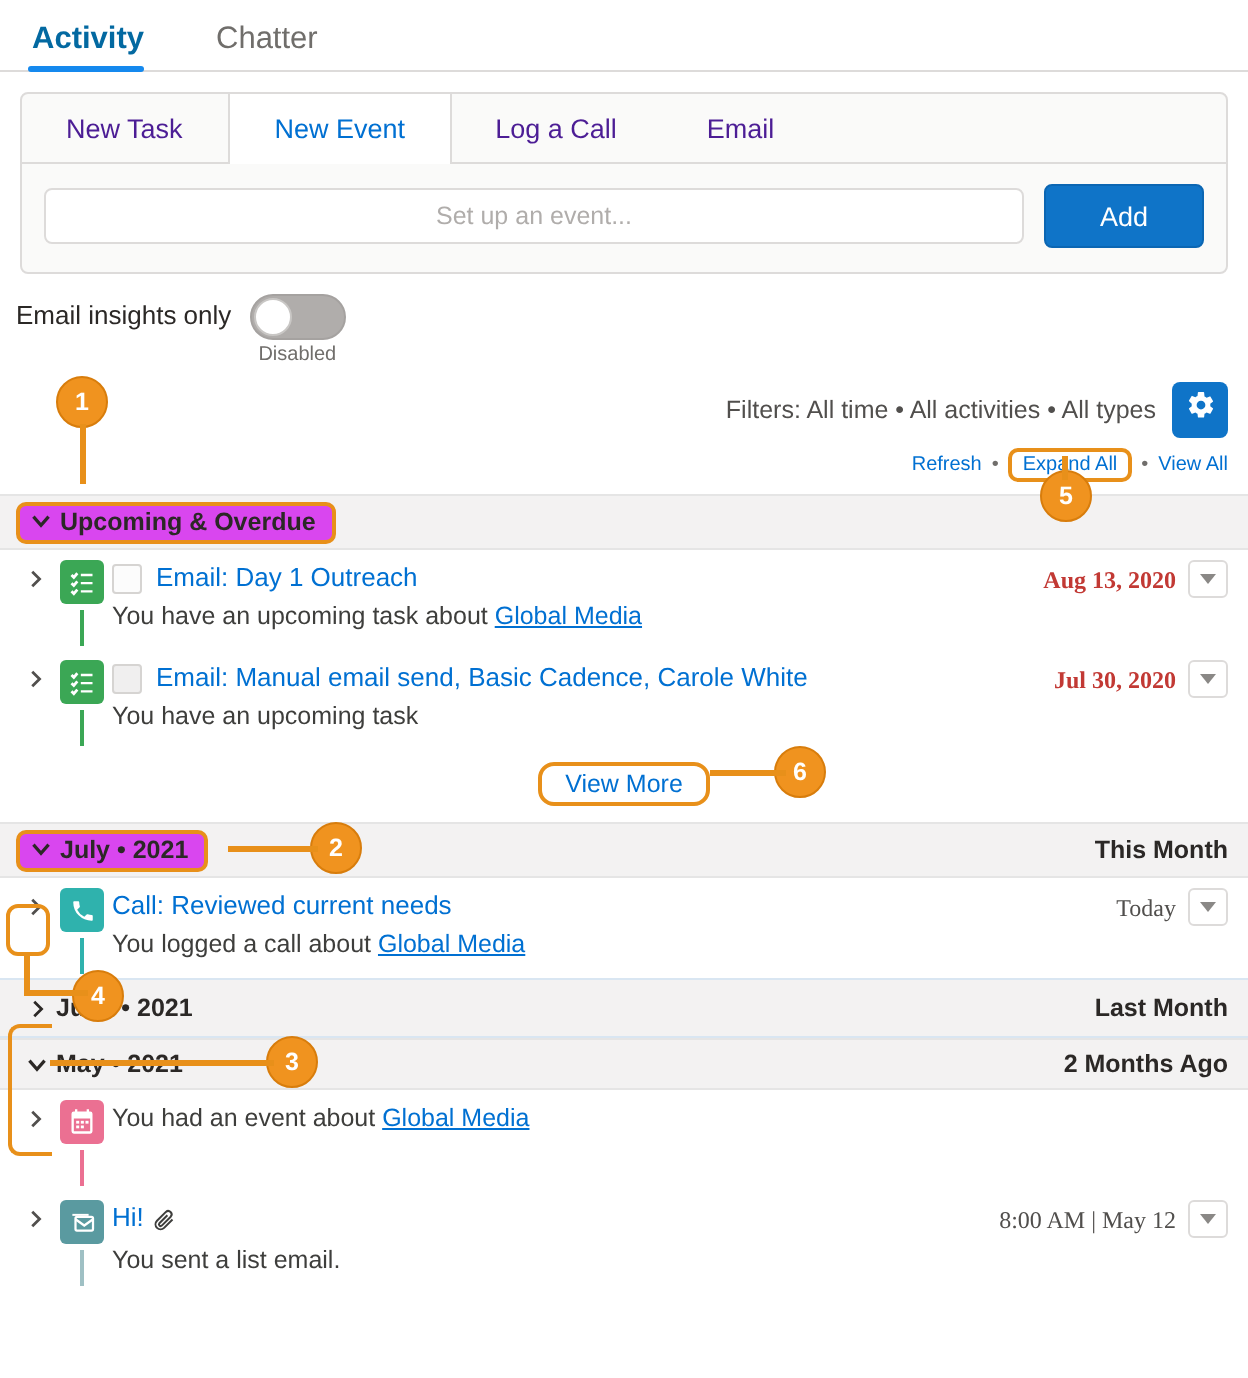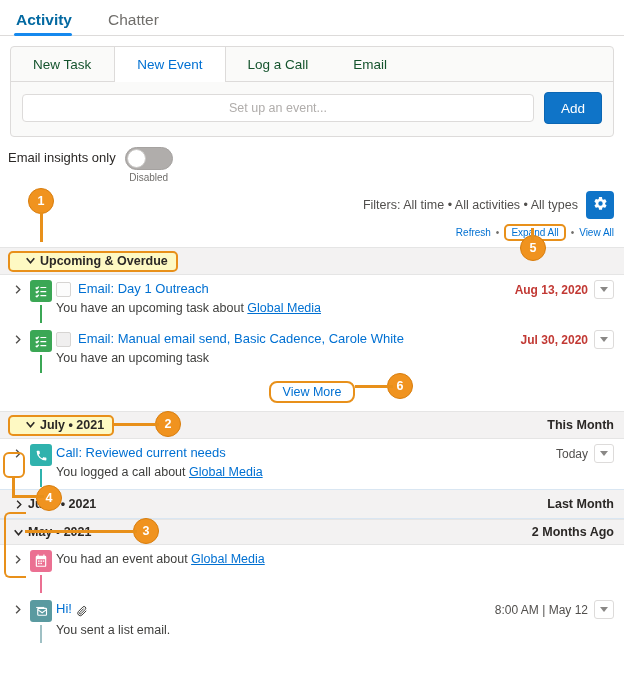--- a/index.html
+++ b/index.html
@@ -29,37 +29,37 @@
   }
 
   
   .composer {
     margin: 10px 10px 0 10px; border: 1px solid #dddbda; border-radius: 4px;
     background: #fafaf9;
   }
   .subtabs { display: flex; height: 35px; border-bottom: 1px solid #dddbda; }
   .subtab {
     display: flex; align-items: center; justify-content: center;
-    padding: 0 22px; font-size: 13.5px; color: #14532d; cursor: pointer;
+    padding: 0 22px; font-size: 13.5px; color: #4c1d95; cursor: pointer;
     border-right: 1px solid transparent;
   }
   .subtab.active {
     background: #fff; color: #0070d2;
     border-left: 1px solid #dddbda; border-right: 1px solid #dddbda;
     margin-bottom: -1px; padding-bottom: 1px;
   }
   .composer-row { display: flex; align-items: center; gap: 10px; padding: 10px 11px 12px 11px; }
   .composer-input {
     flex: 1; height: 28px; border: 1px solid #dddbda; border-radius: 4px;
     background: #fff; font-size: 12.5px; color: #a8a8a8;
     text-align: center; font-family: inherit; outline: none;
   }
   .composer-input::placeholder { color:#b0adab; }
   .add-btn {
-    width: 58px; height: 32px; background: #0f74c8; color: #fff;
+    width: 80px; height: 32px; background: #0f74c8; color: #fff;
     border: 1px solid #0b66b3; border-radius: 4px; font-size: 13.5px;
     cursor: pointer; font-family: inherit;
   }
 
   
   .insights { display: flex; align-items: flex-start; gap: 9px; padding: 10px 0 0 8px; }
   .insights-label { font-size: 13px; color: #2b2826; line-height: 22px; }
   .toggle-wrap { display: flex; flex-direction: column; align-items: center; }
   .toggle {
     width: 48px; height: 23px; border-radius: 12px; background: #b0adab;
@@ -97,42 +97,42 @@
   .section-hdr {
     display: flex; align-items: center; height: 28px;
     background: #f3f2f2; border-top: 1px solid #e5e5e5; border-bottom: 1px solid #e5e5e5;
     padding: 0 10px 0 8px; font-size: 12.5px; font-weight: bold; color: #2b2826;
     cursor: pointer;
   }
   .section-hdr.plain { background: #f3f2f2; }
   .section-hdr .chev { width: 20px; display:flex; align-items:center; justify-content:center; }
   .section-hdr .right { margin-left: auto; font-size: 12.5px; font-weight: bold; }
   .section-hdr.boxed-title .ttl-box {
-    border: 2px solid #e8901a; border-radius: 5px; padding: 1px 8px 2px 10px;
-    display: flex; align-items: center; background: #fef9c3;
+    border: 2px solid #e8901a; border-radius: 5px; padding: 1px 8px 2px 0;
+    display: flex; align-items: center; background: #d946ef;
   }
 
   .row { display: flex; padding: 5px 10px 2px 8px; position: relative; }
   .row-chev { width: 18px; flex: 0 0 18px; display:flex; justify-content:center; padding-top:3px; cursor:pointer; }
   .row-icon-col { width: 30px; flex: 0 0 30px; display: flex; flex-direction: column; align-items: center; }
   .row-icon {
     width: 22px; height: 22px; border-radius: 3px;
     display: flex; align-items: center; justify-content: center;
   }
   .row-stem { width: 2px; flex: 1; margin-top: 3px; min-height: 18px; }
   .row-body { flex: 1; min-width: 0; }
   .row-titleline { display: flex; align-items: flex-start; gap: 7px; }
   .row-check {
     width: 15px; height: 15px; border: 1px solid #d6d4d2; background: #fcfcfc;
     border-radius: 2px; flex: 0 0 15px; margin-top: 2px; cursor: pointer;
   }
   .row-title { font-size: 13px; color: #0070d2; cursor: pointer; line-height: 18px; }
   .row-sub { font-size: 12.5px; color: #3e3e3c; margin-top: 1px; line-height: 17px; }
   .row-sub a { color: #0070d2; text-decoration: underline; }
-  .row-right { margin-left: auto; display: flex; align-items: center; gap: 6px; padding-left: 8px; }
+  .row-right { margin-left: auto; display: flex; align-items: center; gap: 6px; padding-left: 8px; font-family: Liberation Serif, serif; }
   .row-date { font-size: 12px; color: #514f4d; white-space: nowrap; line-height: 18px; }
   .row-date.overdue { color: #c23934; font-weight: bold; }
   .caret-btn {
     width: 20px; height: 19px; border: 1px solid #dddbda; border-radius: 3px;
     background: #fff; display: flex; align-items: center; justify-content: center;
     cursor: pointer;
   }
   .caret-btn .tri {
     width: 0; height: 0; border-left: 4px solid transparent;
     border-right: 4px solid transparent; border-top: 5px solid #8a8886;

